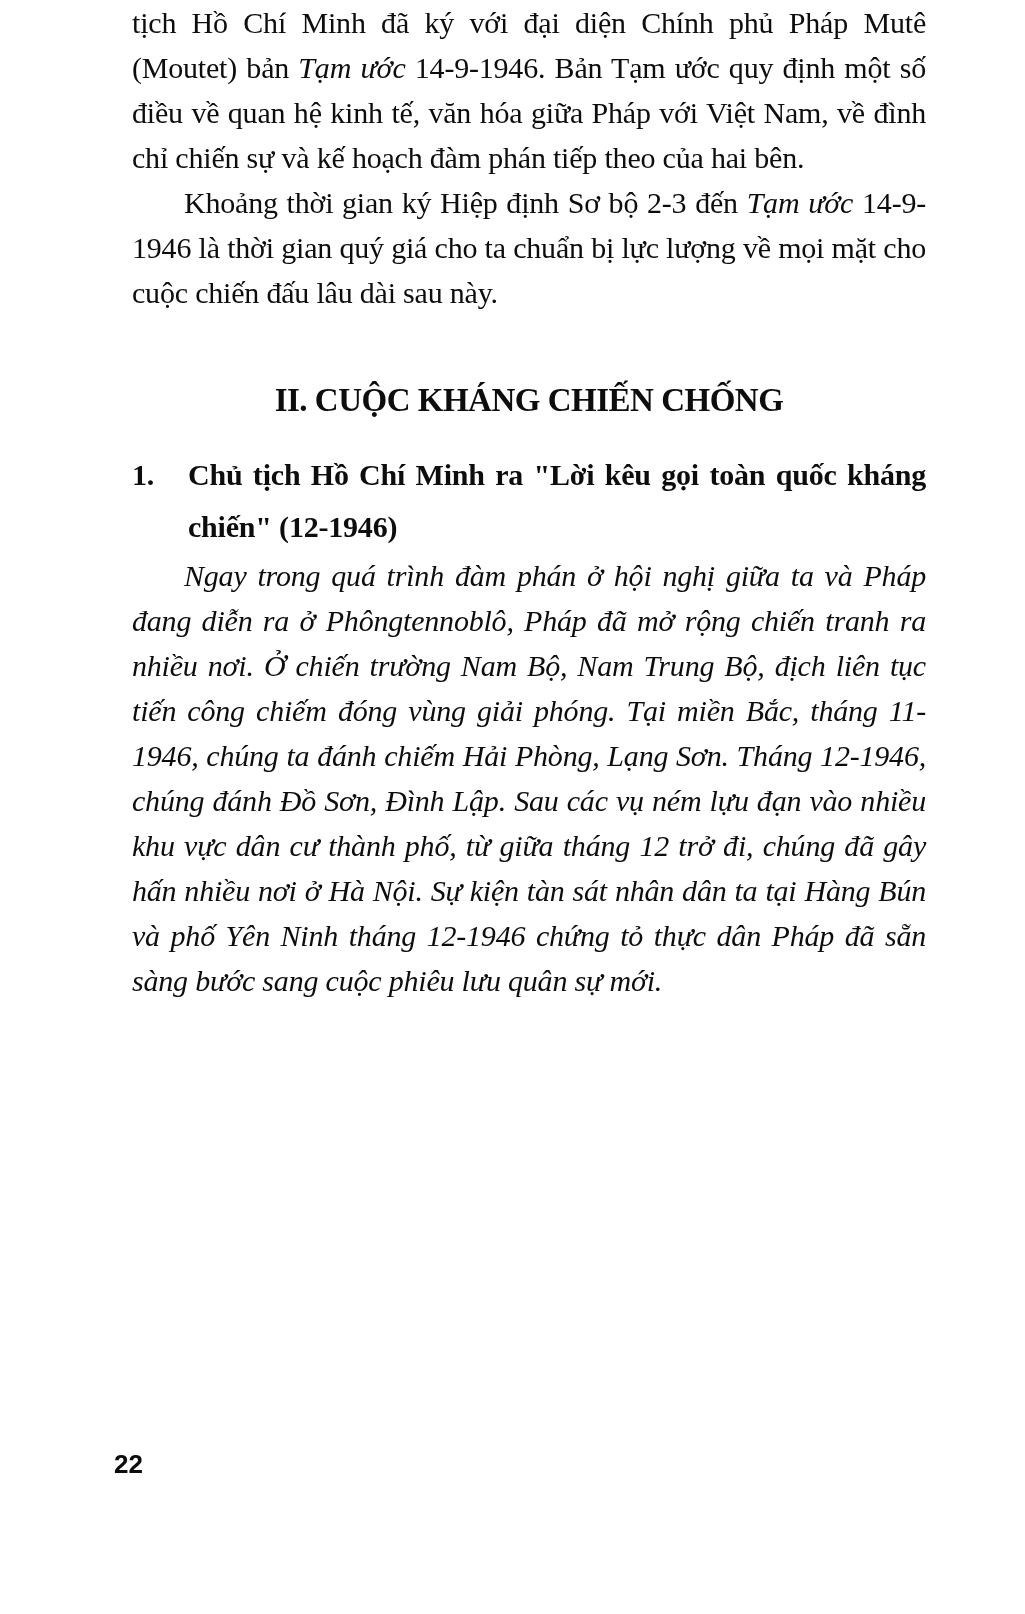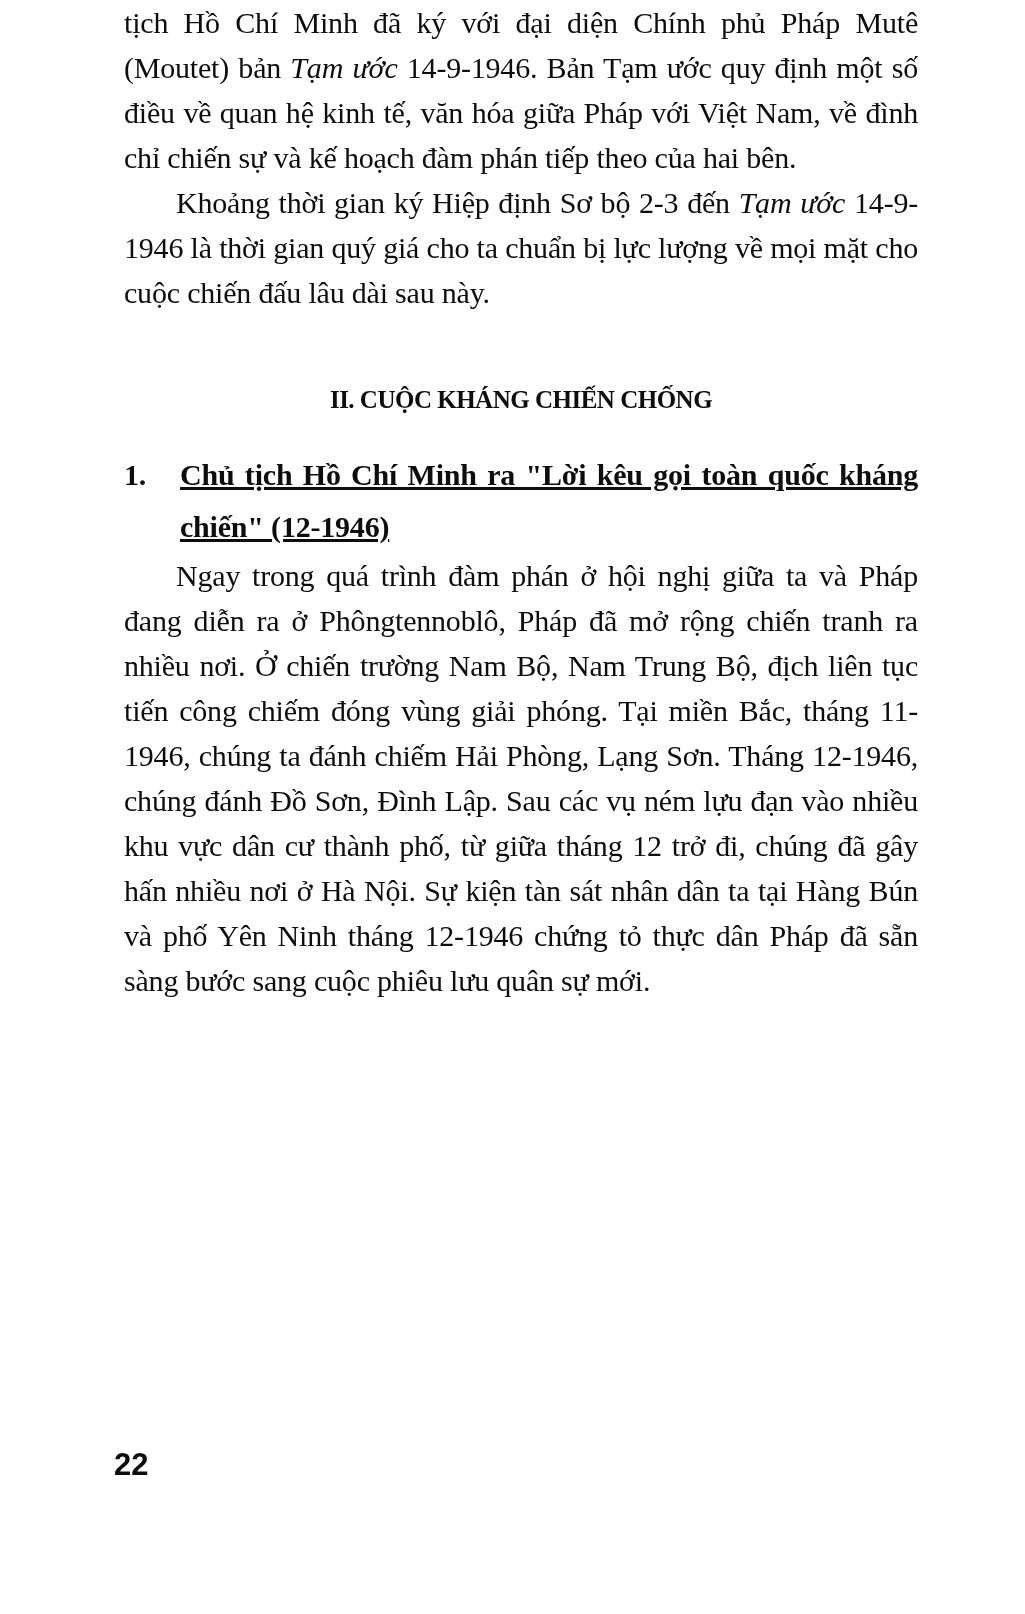--- a/index.html
+++ b/index.html
@@ -11,71 +11,70 @@
     position: relative;
     width: 1025px;
     height: 1614px;
     background: #ffffff;
     color: #0d0d0d;
     font-family: "Liberation Serif", "DejaVu Serif", serif;
     overflow: hidden;
   }
   .text-block {
     position: absolute;
-    left: 124px;
+    left: 132px;
     top: 0;
     width: 794px;
   }
   p.body {
     margin: 0;
     font-size: 30px;
     line-height: 45px;
     text-align: justify;
     letter-spacing: -0.2px;
   }
   p.body em {
     font-style: italic;
   }
   .p1 { margin-top: 115px; }
   .p2 { margin-top: 13px; }
   .indent { text-indent: 52px; }
   h2.section-heading {
     margin: 63px 0 0 0;
-    font-size: 25px;
+    font-size: 33px;
     line-height: 44px;
     font-weight: bold;
     text-align: center;
     letter-spacing: -0.5px;
   }
   h2.section-heading span { display: block; }
   .subsection {
     display: flex;
     margin-top: 27px;
     font-weight: bold;
     font-size: 30px;
     line-height: 52px;
     letter-spacing: -0.2px;
   }
   .subsection .num {
     flex: 0 0 56px;
   }
   .subsection .title {
     flex: 1 1 auto;
     text-align: justify;
-    text-decoration: underline;
   }
-  .p3 { margin-top: 2px; }
+  .p3 { margin-top: 2px; font-style: italic; }
   .p4 { margin-top: 2px; }
   .page-number {
     position: absolute;
     left: 114px;
     top: 1442px;
     font-family: "Liberation Sans", "DejaVu Sans", sans-serif;
     font-weight: bold;
-    font-size: 31px;
+    font-size: 26px;
     line-height: 45px;
     color: #0d0d0d;
   }
 </style>
 </head>
 <body>
 
 <div class="page">
   <div class="text-block">
 

